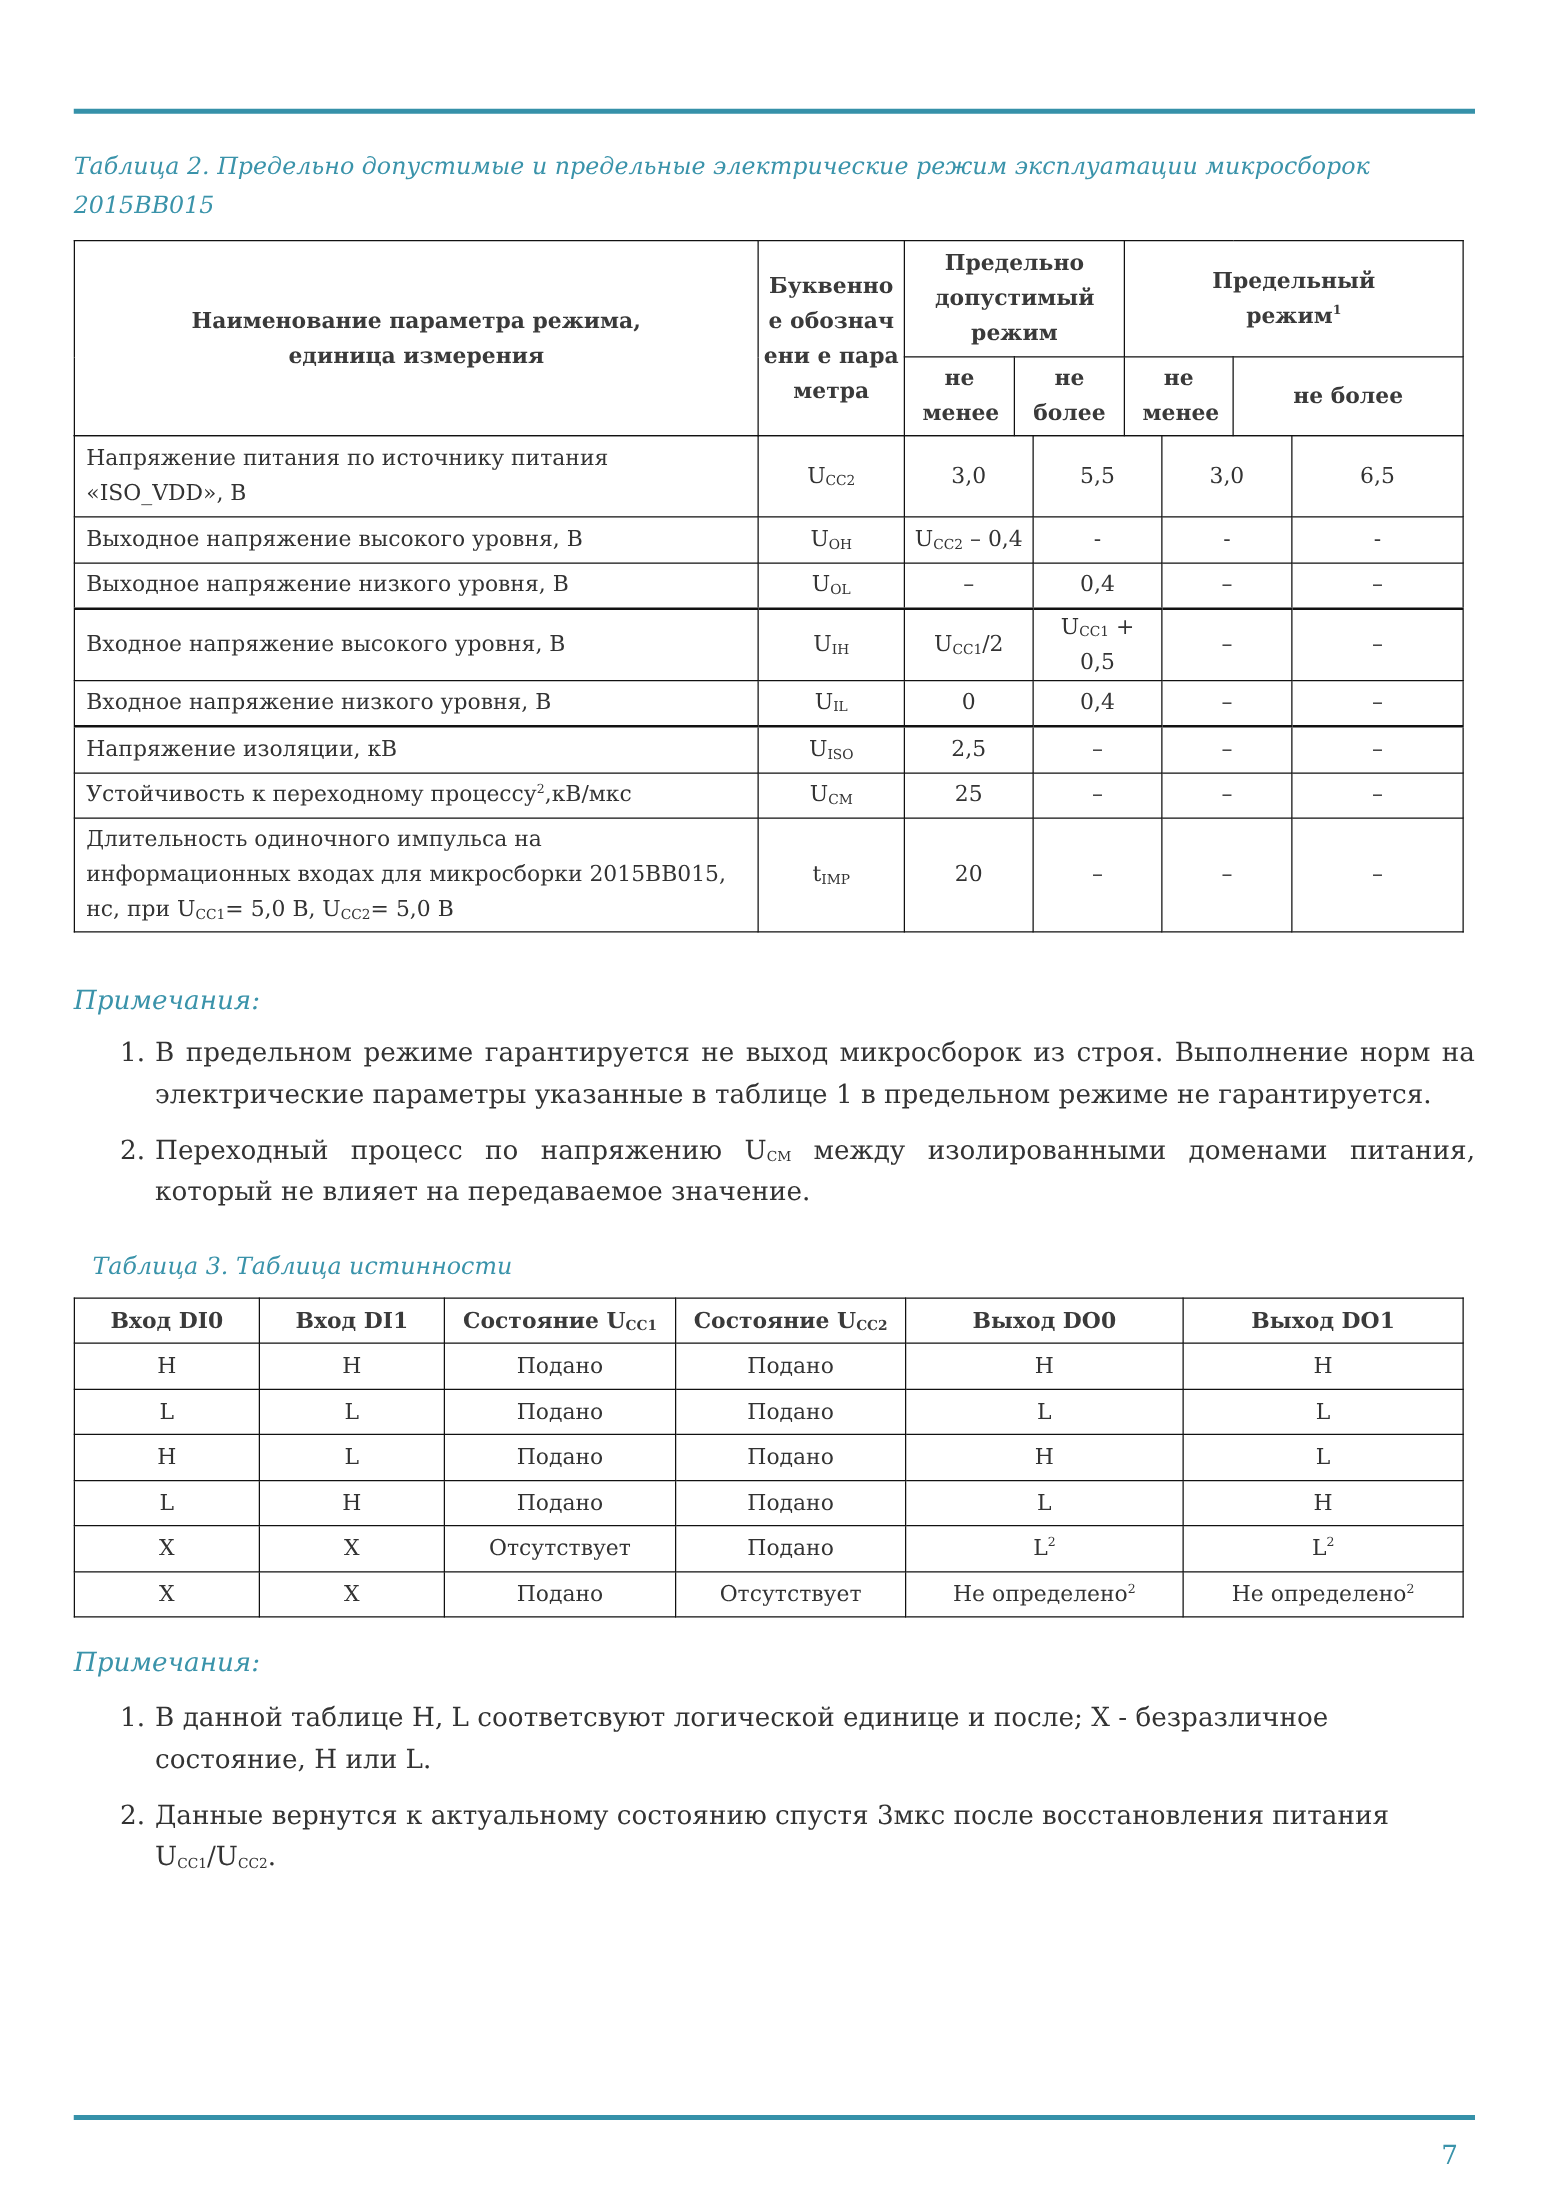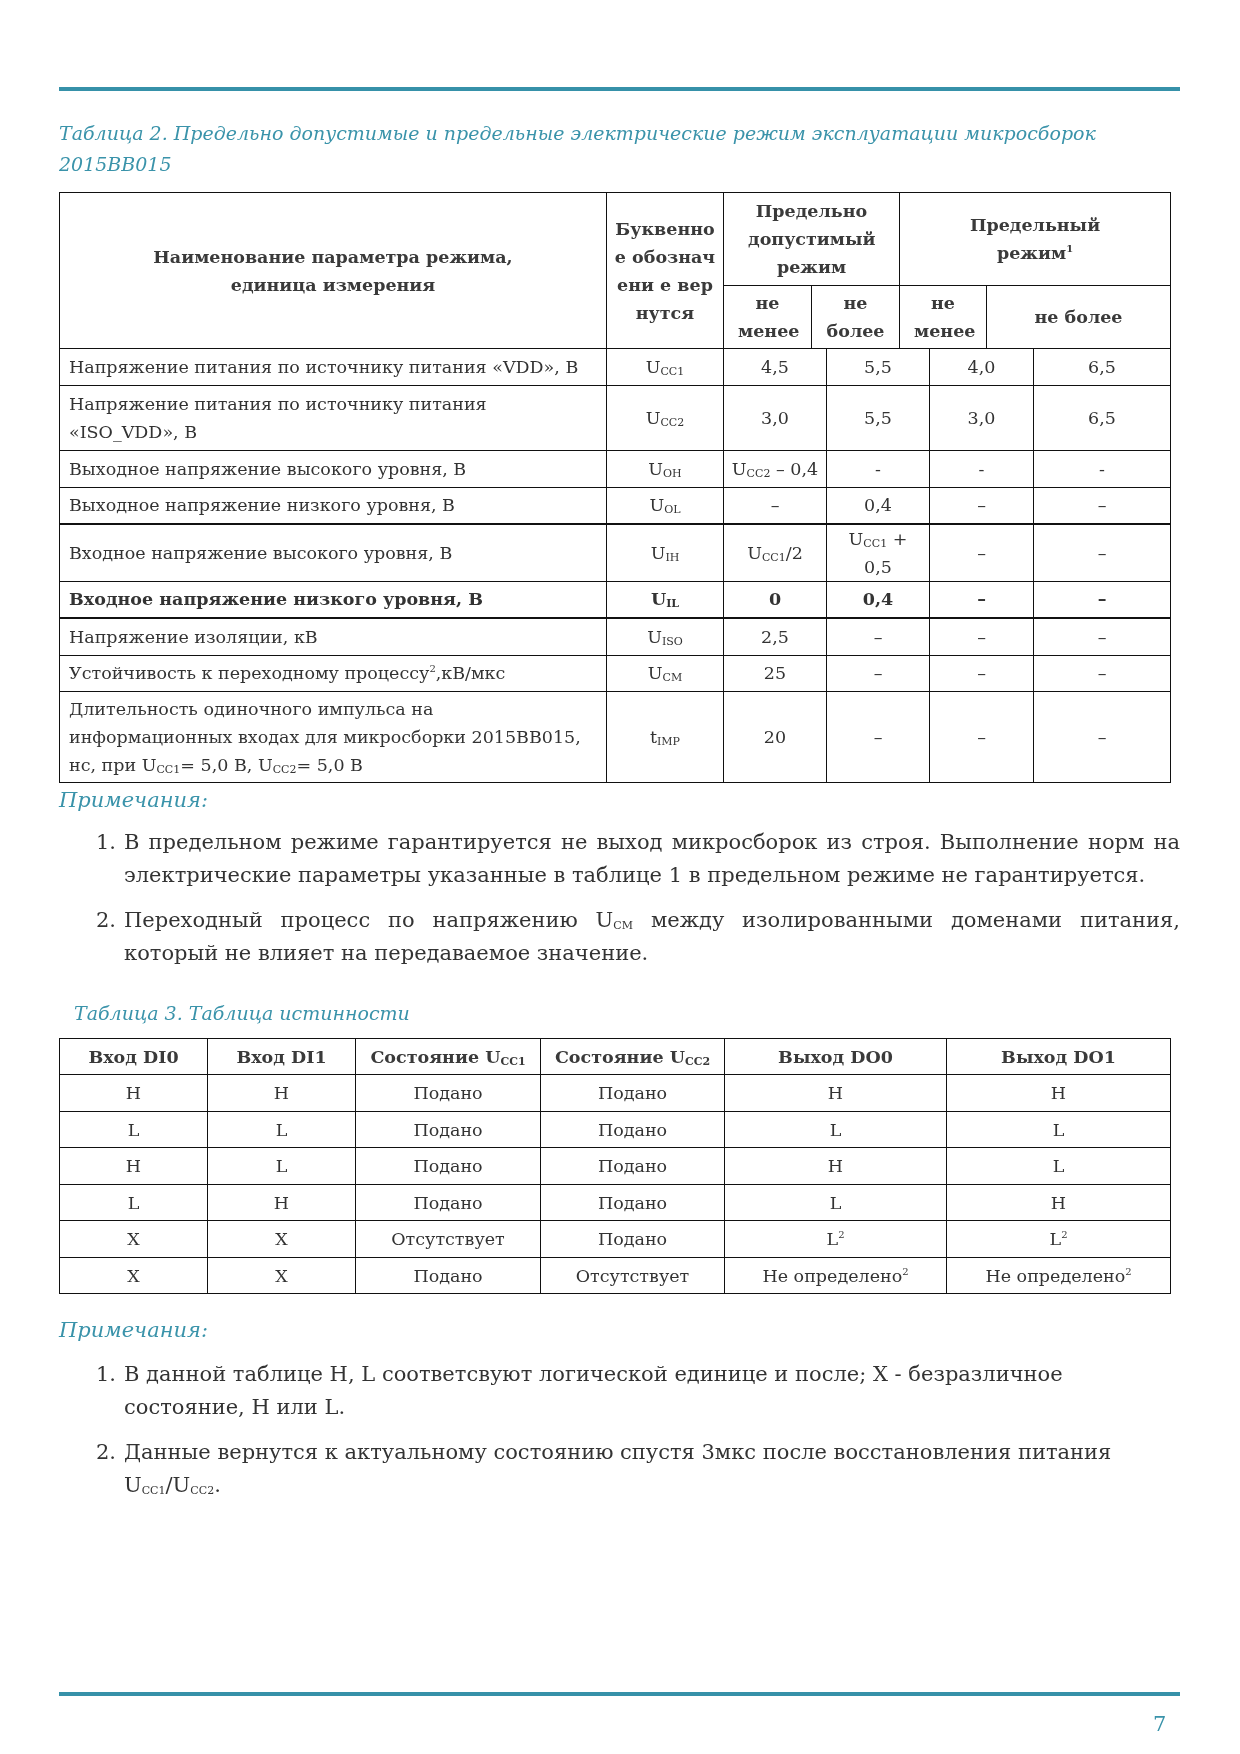--- a/index.html
+++ b/index.html
@@ -36,21 +36,21 @@
     <col style="width:547px">
       <col style="width:117px">
       <col style="width:88px">
       <col style="width:88px">
       <col style="width:87px">
       <col style="width:184px">
   </colgroup>
   <tbody>
       <tr style="height:93px;">
     <th rowspan="2" style="padding:0 50px;">Наименование параметра режима, единица измерения</th>
-    <th rowspan="2" style="padding:0 4px; word-break: break-all;">Буквенное обозначени е вернутся</th>
+    <th rowspan="2" style="padding:0 4px; word-break: break-all;">Буквенное обозначени е параметра</th>
     <th colspan="2" style="padding:0 24px;">Предельно допустимый режим</th>
     <th colspan="2" style="padding:14px 40px;">
       <span>Предельный режим</span><sup>1</sup>
     </th>
   </tr>
   <tr style="height:63px;">
     <th style="padding:0 14px;">не менее</th>
     <th style="padding:0 2px;">не более</th>
     <th style="padding:0 14px;">не менее</th>
     <th style="padding:0 2px; width:89px;">не более</th>
@@ -61,28 +61,20 @@
 <table style="top:348px; width:1111px;">
   <colgroup>
     <col style="width:547px">
       <col style="width:117px">
       <col style="width:103px">
       <col style="width:103px">
       <col style="width:104px">
       <col style="width:137px">
   </colgroup>
   <tbody>
-      <tr style="height:37px;">
-    <td class="l">Напряжение питания по источнику питания «VDD», В</td>
-    <td class="c"><span>U</span><sub>CC1</sub></td>
-    <td class="c">4,5</td>
-    <td class="c">5,5</td>
-    <td class="c">4,0</td>
-    <td class="c">6,5</td>
-  </tr>
   <tr style="height:65px;">
     <td class="l" style="padding-right:90px;">Напряжение питания по источнику питания «ISO_VDD», В</td>
     <td class="c"><span>U</span><sub>CC2</sub></td>
     <td class="c">3,0</td>
     <td class="c">5,5</td>
     <td class="c">3,0</td>
     <td class="c">6,5</td>
   </tr>
   <tr style="height:37px;">
     <td class="l">Выходное напряжение высокого уровня, В</td>
@@ -101,21 +93,21 @@
     <td class="c">–</td>
   </tr>
   <tr class="thick-top" style="height:37px;">
     <td class="l">Входное напряжение высокого уровня, В</td>
     <td class="c"><span>U</span><sub>IH</sub></td>
     <td class="c"><span>U</span><sub>CC1</sub><span>/2</span></td>
     <td class="c"><span>U</span><sub>CC1</sub><span> + 0,5</span></td>
     <td class="c">–</td>
     <td class="c">–</td>
   </tr>
-  <tr style="height:37px;font-weight:bold;">
+  <tr style="height:37px;">
     <td class="l">Входное напряжение низкого уровня, В</td>
     <td class="c"><span>U</span><sub>IL</sub></td>
     <td class="c">0</td>
     <td class="c">0,4</td>
     <td class="c">–</td>
     <td class="c">–</td>
   </tr>
   <tr class="thick-top" style="height:37px;">
     <td class="l">Напряжение изоляции, кВ</td>
     <td class="c"><span>U</span><sub>ISO</sub></td>

